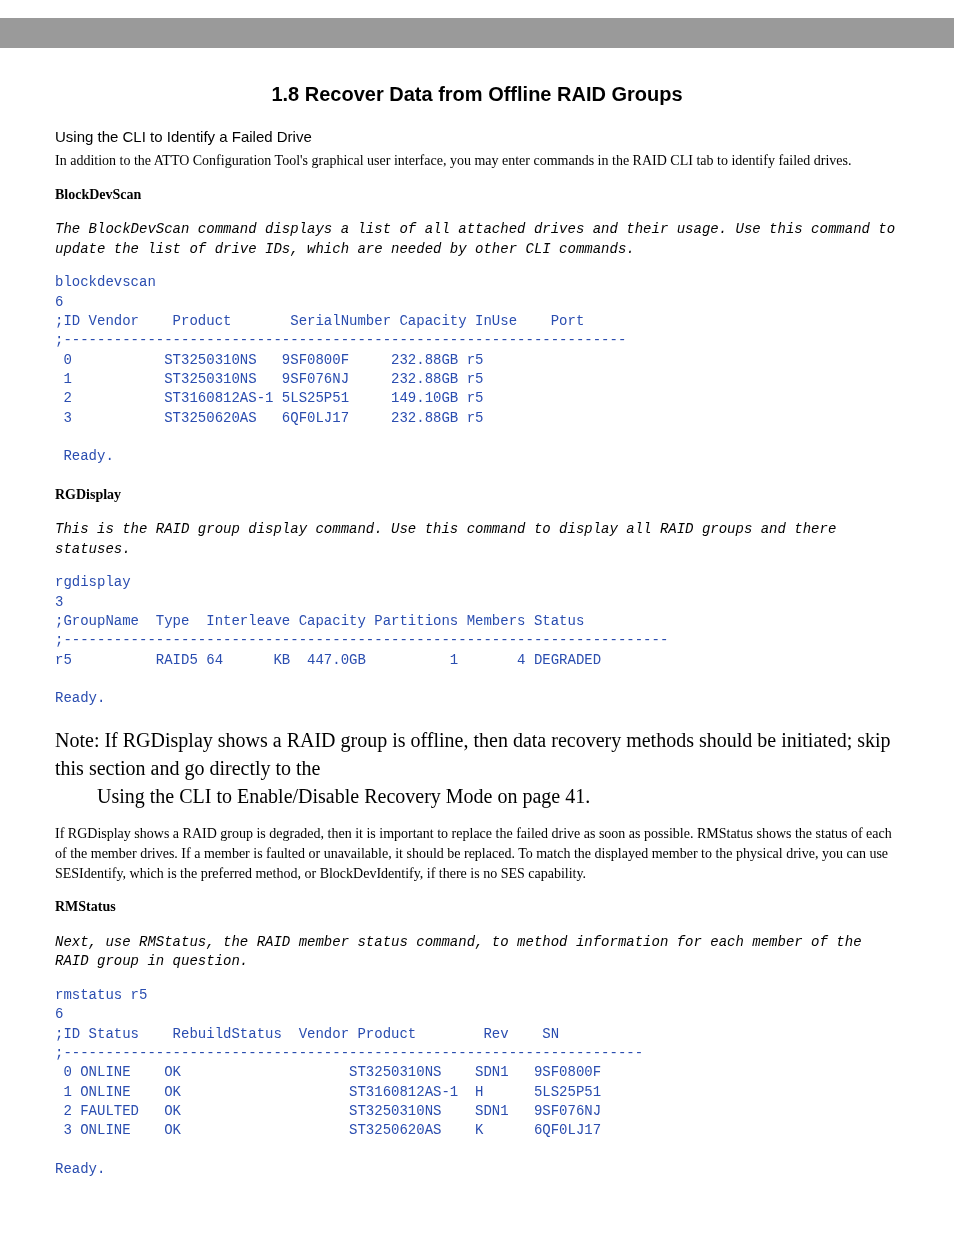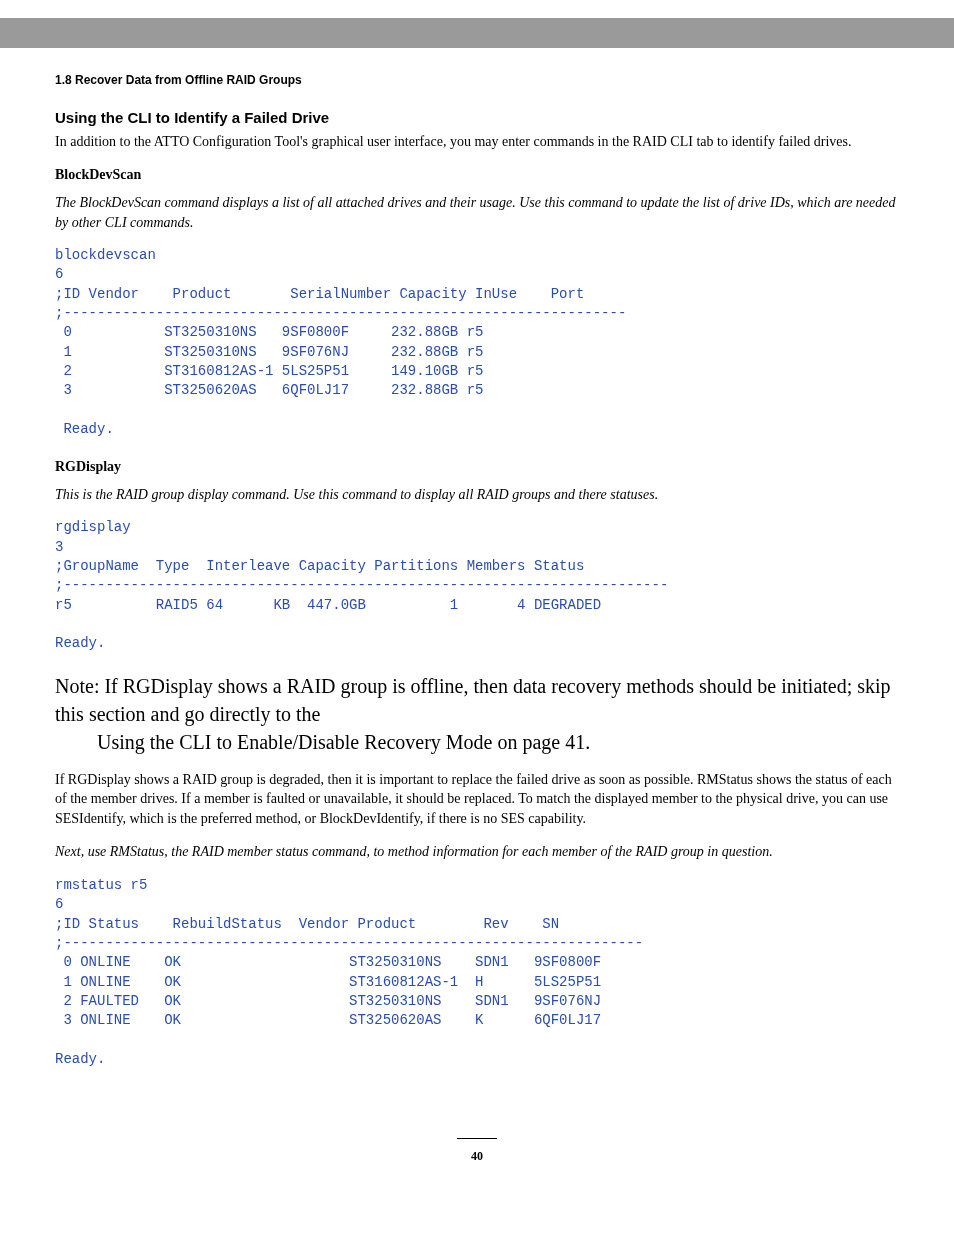--- a/index.html
+++ b/index.html
@@ -17,45 +17,46 @@
     background: #9a9a9a;
     margin: 18px 0 0 0;
     width: 100%;
   }
   .page {
     padding: 16px 55px 20px 55px;
   }
   h1 {
     font-family: Verdana, Arial, sans-serif;
     font-weight: 700;
-    font-size: 12px;
-    margin: 8px 0 18px 0;
+    font-size: 20px;
+    margin: 16px 0 18px 0;
+    text-align: center;
   }
   h2 {
     font-family: Verdana, Arial, sans-serif;
-    font-weight: 700;
+    font-weight: 400;
     font-size: 15px;
     margin: 0 0 4px 0;
   }
   .body-text {
     font-family: Liberation Serif, serif;
     font-size: 14px;
     margin: 0 0 14px 0;
   }
   .cmd-name {
     font-family: Georgia, 'Times New Roman', serif;
     font-weight: 700;
     font-size: 14px;
     margin: 6px 0 2px 0;
   }
   .cmd-desc {
-    font-family: Liberation Serif, serif;
+    font-family: Liberation Mono, monospace;
     font-style: italic;
     font-size: 14px;
-    margin: 8px 0 14px 0;
+    margin: 16px 0 14px 0;
   }
   pre.cli {
     font-family: 'Courier New', monospace;
     font-size: 14px;
     color: #2a4db0;
     white-space: pre;
     margin: 0 0 18px 0;
     line-height: 1.38;
   }
   .note {
@@ -121,20 +122,21 @@
 
 Ready.</pre>
 
   <p class="note">
     <span>Note: If RGDisplay shows a RAID group is offline, then data recovery methods should be initiated; skip this section and go directly to the</span><br>
     <span class="note-indent">Using the CLI to Enable/Disable Recovery Mode on page 41.</span>
   </p>
 
   <p class="body-text">If RGDisplay shows a RAID group is degraded, then it is important to replace the failed drive as soon as possible. RMStatus shows the status of each of the member drives. If a member is faulted or unavailable, it should be replaced. To match the displayed member to the physical drive, you can use SESIdentify, which is the preferred method, or BlockDevIdentify, if there is no SES capability.</p>
 
+  <p class="cmd-name">RMStatus</p>
   <p class="cmd-desc">Next, use RMStatus, the RAID member status command, to method information for each member of the RAID group in question.</p>
   <pre class="cli">rmstatus r5
 6
 ;ID Status    RebuildStatus  Vendor Product        Rev    SN
 ;---------------------------------------------------------------------
  0 ONLINE    OK                    ST3250310NS    SDN1   9SF0800F
  1 ONLINE    OK                    ST3160812AS-1  H      5LS25P51
  2 FAULTED   OK                    ST3250310NS    SDN1   9SF076NJ
  3 ONLINE    OK                    ST3250620AS    K      6QF0LJ17
 

